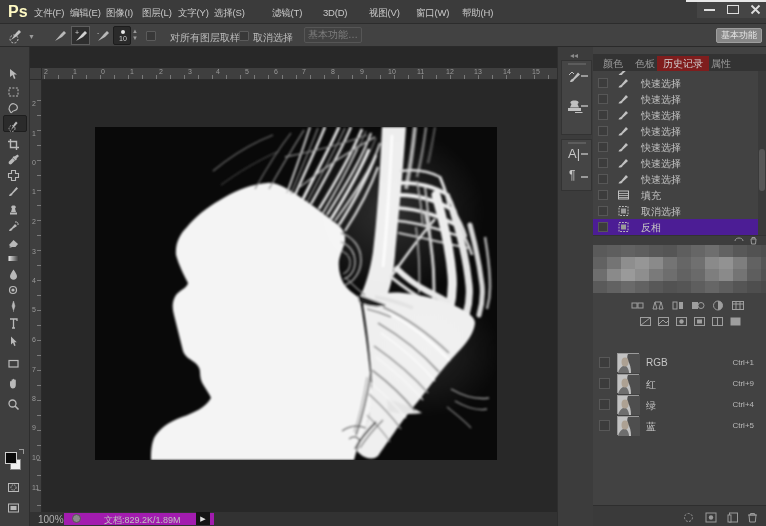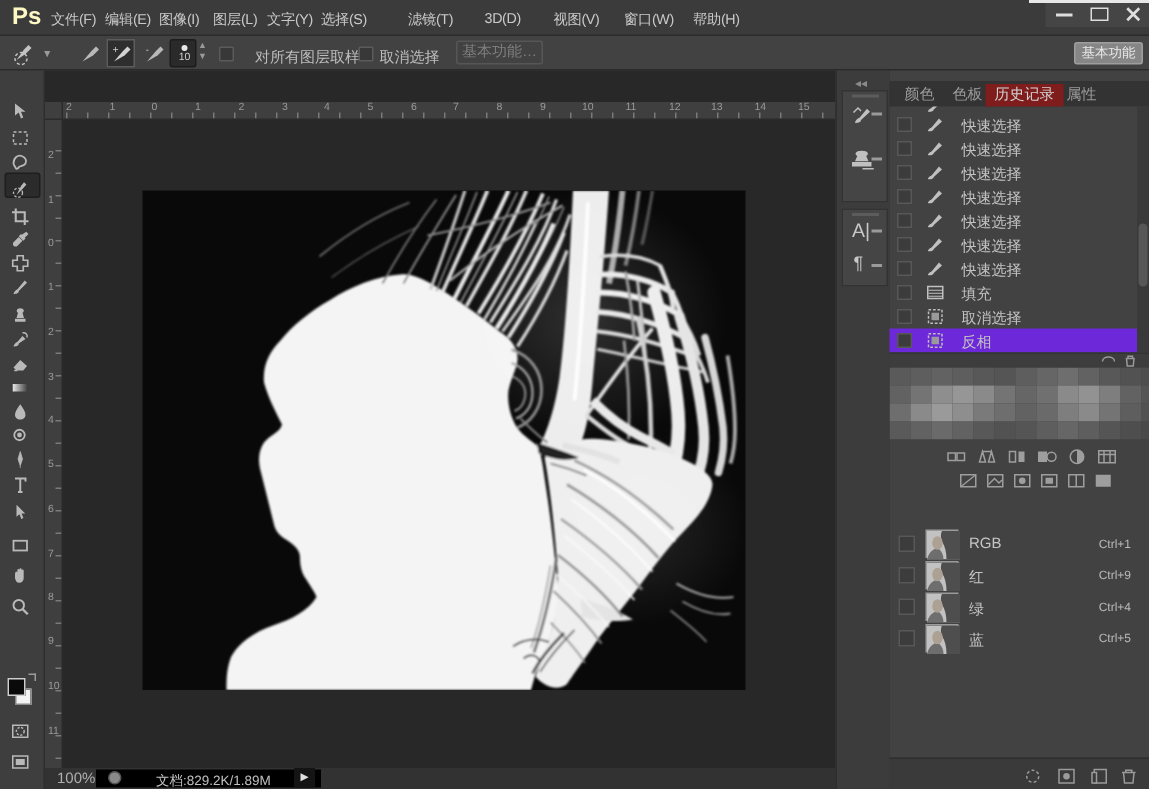--- a/index.html
+++ b/index.html
@@ -38,21 +38,21 @@
 .htick { position:absolute; bottom:0; width:1px; height:4px; background:#7a7a7a; }
 .vtick { position:absolute; right:0; height:1px; width:4px; background:#7a7a7a; }
 
 #toolbar { left:0; top:47px; width:30px; height:479px; background:#3e3e3e; border-right:1px solid #2e2e2e; }
 .tool { position:absolute; left:7px; width:16px; height:15px; color:#b4b4b4; }
 .tool svg { display:block; }
 #tool-sel { position:absolute; left:3px; width:24px; height:17px; background:#2b2b2b; border:1px solid #1e1e1e; border-radius:2px; }
 
 #workarea { left:42px; top:80px; width:515px; height:432px; background:#282828; }
 #statusbar { left:30px; top:512px; width:527px; height:14px; background:#323232; }
-#docinfo { position:absolute; left:34px; top:1px; width:150px; height:12px; background:#000000; }
+#docinfo { position:absolute; left:34px; top:1px; width:150px; height:12px; background:#a21caf; }
 
 #dockstrip { left:557px; top:47px; width:36px; height:479px; background:#3c3c3c; border-left:1px solid #2e2e2e; }
 .dockbox { position:absolute; left:3px; width:31px; background:#454545; border:1px solid #333; }
 .ddash { position:absolute; right:3px; width:7px; height:2px; background:#9a9a9a; }
 
 #rpanel { left:593px; top:47px; width:173px; height:479px; background:#424242; }
 .ptabrow { position:absolute; left:0; width:173px; height:17px; background:#333333; }
 .ptab { position:absolute; top:2px; height:15px; font-size:10px; line-height:15px; padding:0 6px; color:#9b9b9b; }
 .ptab.act { background:#7f1d1d; color:#d2d2d2; }
 .hrow { position:absolute; left:0; width:165px; height:16px; font-size:10px; color:#c3c3c3; }
@@ -611,21 +611,21 @@
         <div class="htxt">填充</div>
       </div>
       <div class="hrow" style="top:156px;">
         <div class="hcb"></div>
         <div class="hico"><svg width="13" height="12" viewBox="0 0 13 12">
             <rect x="2" y="1.5" width="9" height="9" fill="none" stroke="#bdbdbd" stroke-dasharray="1.8 1.2"></rect>
             <rect x="4" y="3.5" width="5" height="5" fill="#9a9a9a"></rect>
           </svg></div>
         <div class="htxt">取消选择</div>
       </div>
-      <div class="hrow" style="top:172px;background:#6d28d9;">
+      <div class="hrow" style="top:172px;background:#4c1d95;">
         <div class="hcb"></div>
         <div class="hico"><svg width="13" height="12" viewBox="0 0 13 12">
             <rect x="2" y="1.5" width="9" height="9" fill="none" stroke="#bdbdbd" stroke-dasharray="1.8 1.2"></rect>
             <rect x="4" y="3.5" width="5" height="5" fill="#9a9a9a"></rect>
           </svg></div>
         <div class="htxt">反相</div>
       </div>
       <div style="position:absolute;left:0;top:188px;width:173px;height:10px;background:#3d3d3d;border-top:1px solid #333;">
         <svg style="position:absolute;right:22px;top:1px;" width="10" height="8" viewBox="0 0 10 8">
           <path d="M1 4 C1 2 3 1 5 1 C7 1 9 2 9 4" fill="none" stroke="#9a9a9a"></path>

